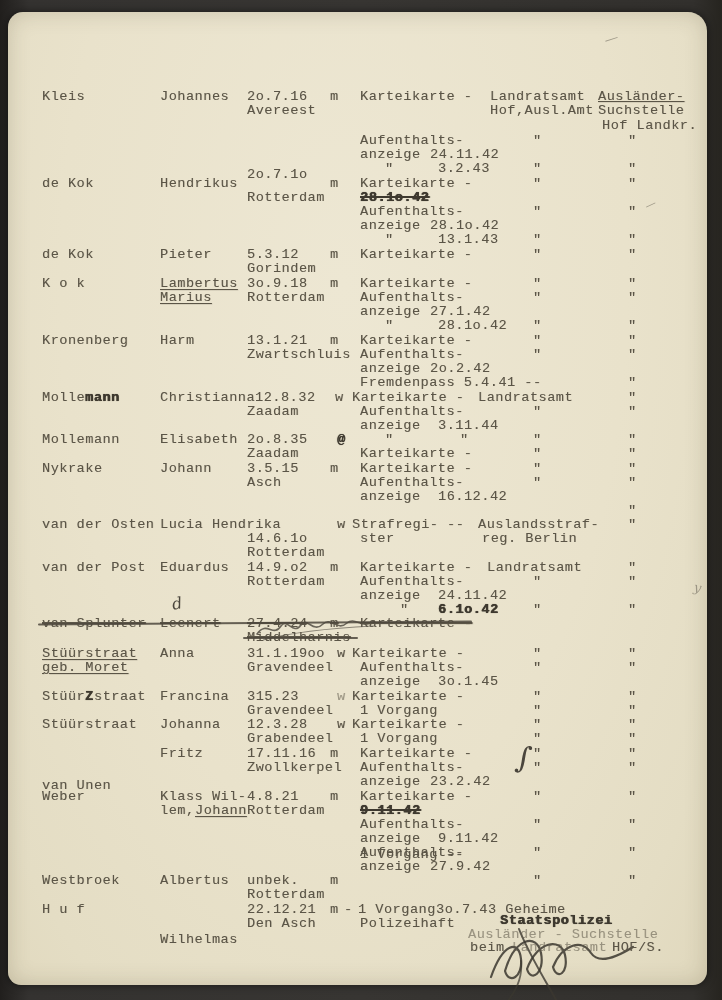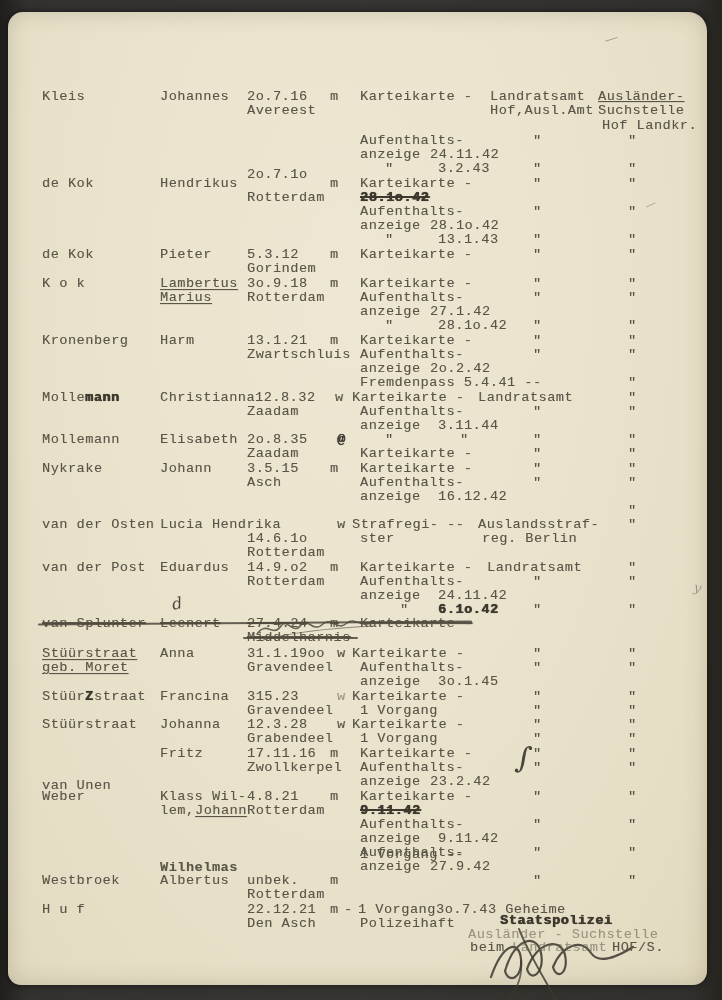--- a/index.html
+++ b/index.html
@@ -282,21 +282,21 @@
     <span class="seg" style="left: 430px; top: 860px;">27.9.42</span>
     <span class="seg" style="left: 42px; top: 874px;">Westbroek</span>
     <span class="seg" style="left: 160px; top: 874px;">Albertus</span>
     <span class="seg" style="left: 247px; top: 874px;">unbek.</span>
     <span class="seg" style="left: 330px; top: 874px;">m</span>
     <span class="seg" style="left: 360px; top: 848px;">1 Vorgang --</span>
     <span class="seg" style="left: 533px; top: 874px;">"</span>
     <span class="seg" style="left: 628px; top: 874px;">"</span>
     <span class="seg" style="left: 247px; top: 888px;">Rotterdam</span>
     <span class="seg" style="left: 42px; top: 903px;">H u f</span>
-    <span class="seg" style="left: 160px; top: 861px; font-weight: bold;">Wilhelmas</span>
+    <span class="seg" style="left: 160px; top: 933px;">Wilhelmas</span>
     <span class="seg" style="left: 247px; top: 903px;">22.12.21</span>
     <span class="seg" style="left: 330px; top: 903px;">m</span>
     <span class="seg" style="left: 344px; top: 903px;">-</span>
     <span class="seg" style="left: 358px; top: 903px;">1 Vorgang</span>
     <span class="seg" style="left: 436px; top: 903px;">3o.7.43 Geheime</span>
     <span class="seg" style="left: 247px; top: 917px;">Den Asch</span>
     <span class="seg" style="left: 360px; top: 917px;">Polizeihaft</span>
     <span class="seg fade" style="left: 468px; top: 917px; margin-top: 11px;">Ausländer - Suchstelle</span>
     <span class="seg ot" style="left: 500px; top: 914px;">Staatspolizei</span>
     <span class="seg" style="left: 470px; top: 941px;">beim</span>

